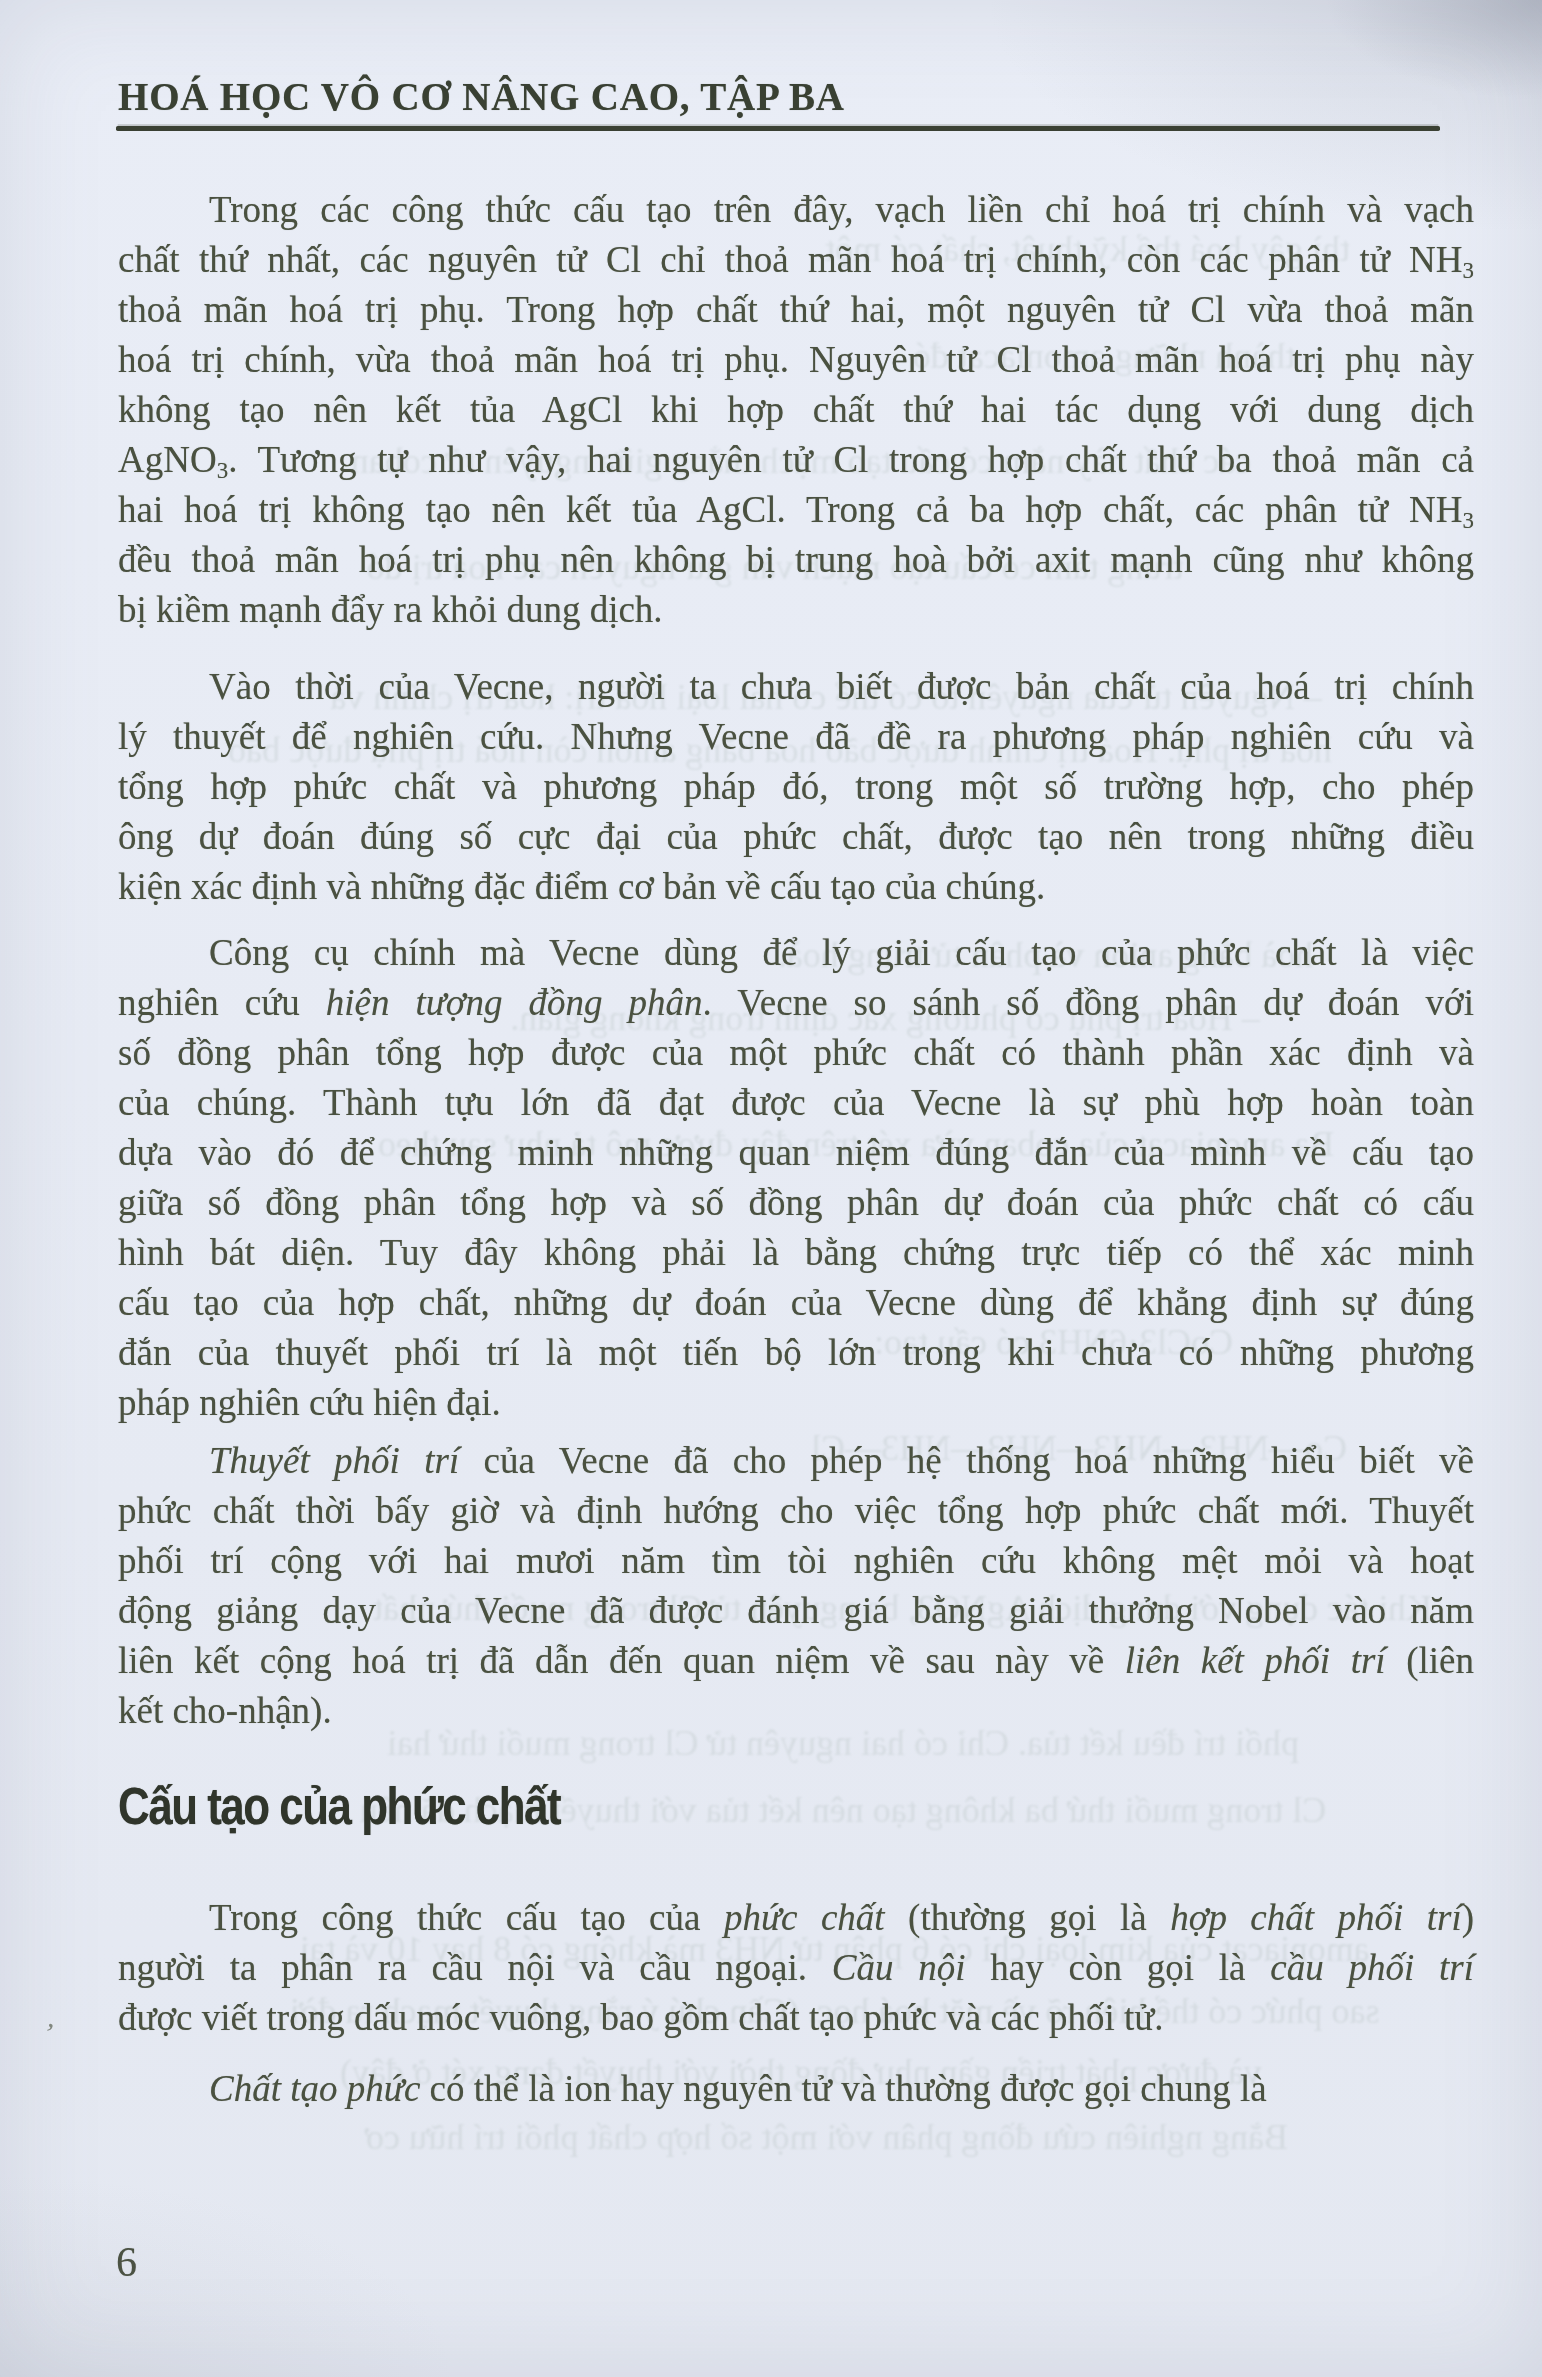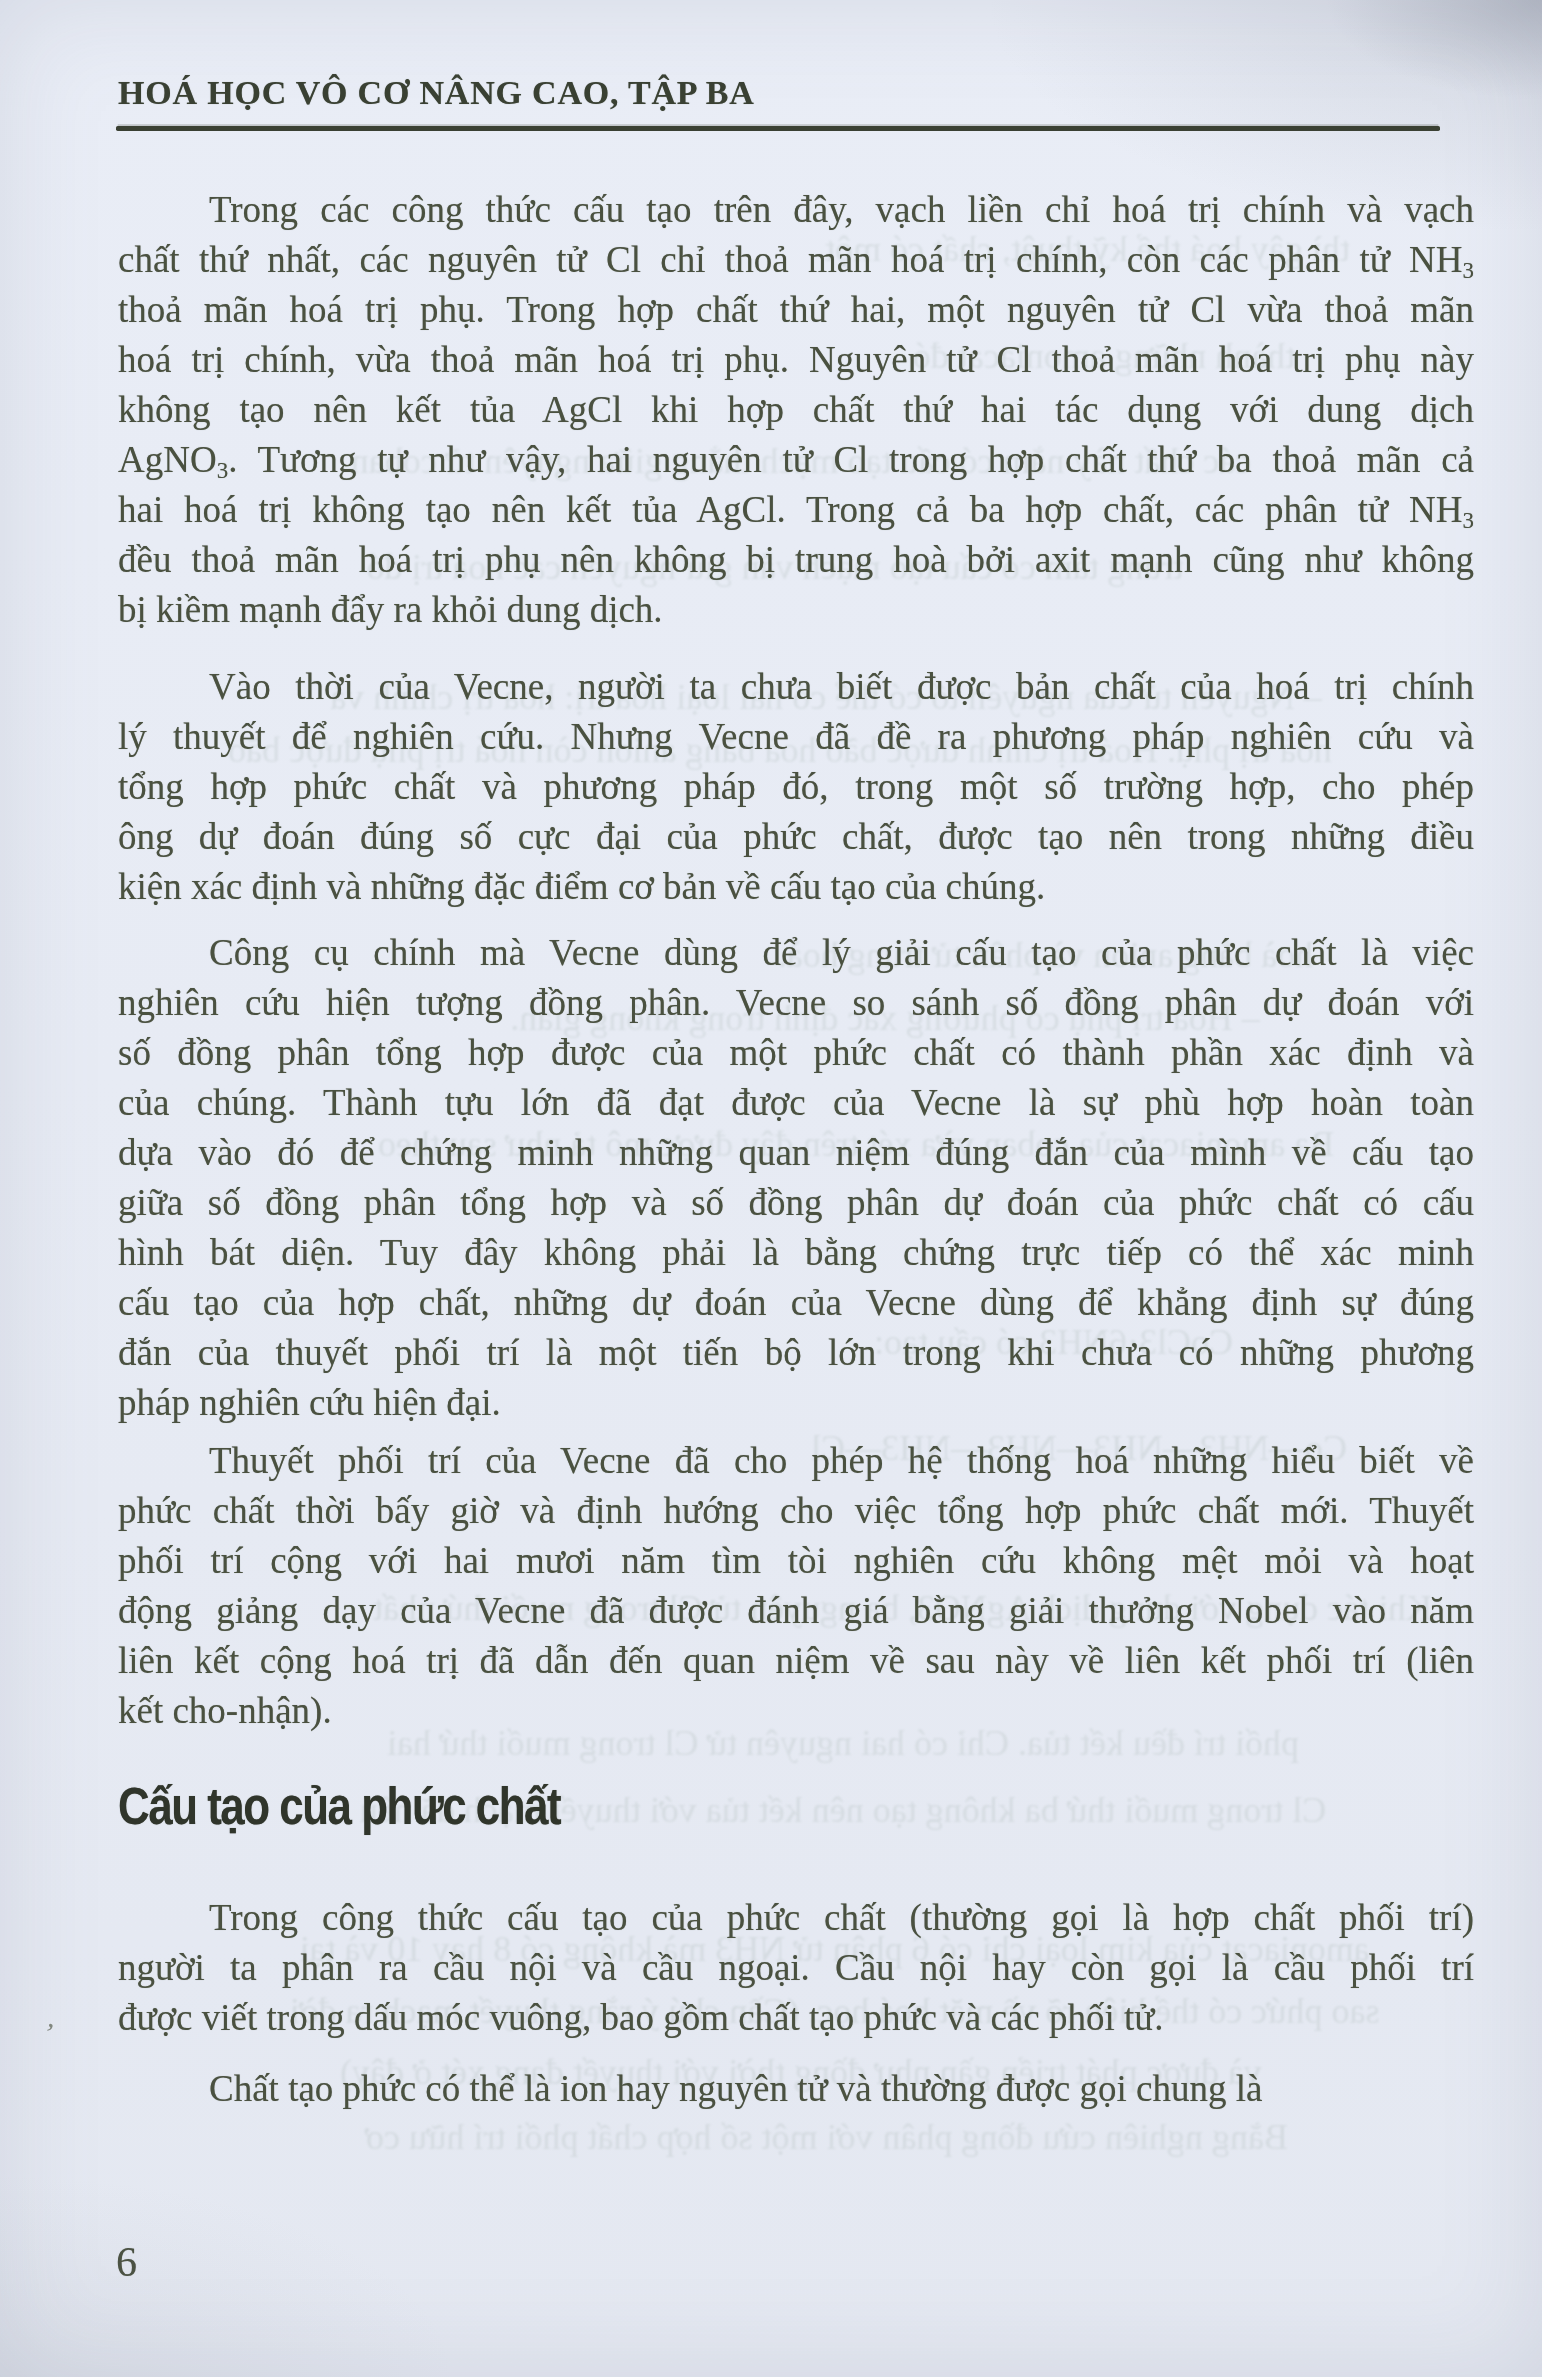--- a/index.html
+++ b/index.html
@@ -11,41 +11,41 @@
       radial-gradient(759px 337px at 0% 100%, rgba(160,166,178,0.15), rgba(160,166,178,0) 60%),
       linear-gradient(180deg,#e9edf6 0%, #e7ebf4 45%, #e4e8f1 100%);
     overflow:hidden;
     font-family:"Liberation Serif", serif;
   }
   .vignette{position:absolute;inset:0;pointer-events:none;
     box-shadow:inset 0 0 101px rgba(120,130,150,0.18);}
   
   .header-title{
     position:absolute;left:118px;top:74px;
-    font-size:34px;font-weight:bold;letter-spacing:0.8px;
+    font-size:39px;font-weight:bold;letter-spacing:0.8px;
     color:#3a4133;text-shadow:0 0 0.8px rgba(58,65,51,0.5);
     white-space:nowrap;
   }
   .header-rule{
     position:absolute;left:116px;top:126px;width:1324px;height:5px;
     background:#3a4033;border-radius:1.7px;
     box-shadow:0 -3.4px 0 -1.7px rgba(58,64,51,0.25);
   }
   
   .content{position:absolute;left:118px;top:0;width:1356px;z-index:3;}
   .para{color:#4a5140;font-size:37px;}
   .line{
     height:50px;line-height:50px;
     text-align:justify;text-align-last:justify;
     white-space:normal;overflow:visible;
     text-shadow:0 0 0.8px rgba(64,72,55,0.45);
   }
   .line.last{text-align-last:left;}
   .line.indent{text-indent:91px;}
-  .it{}
+  .it{font-style:italic;}
   .sub{font-size:0.62em;vertical-align:-0.28em;line-height:0;}
   .section-heading{
     font-family:"Liberation Sans", sans-serif;
     font-weight:bold;font-size:51px;line-height:61px;
     letter-spacing:-1.7px;color:#30352b;
     transform:scaleX(0.86);transform-origin:left center;
     text-shadow:0 0 0.8px rgba(48,53,43,0.6);
     white-space:nowrap;
   }
   

